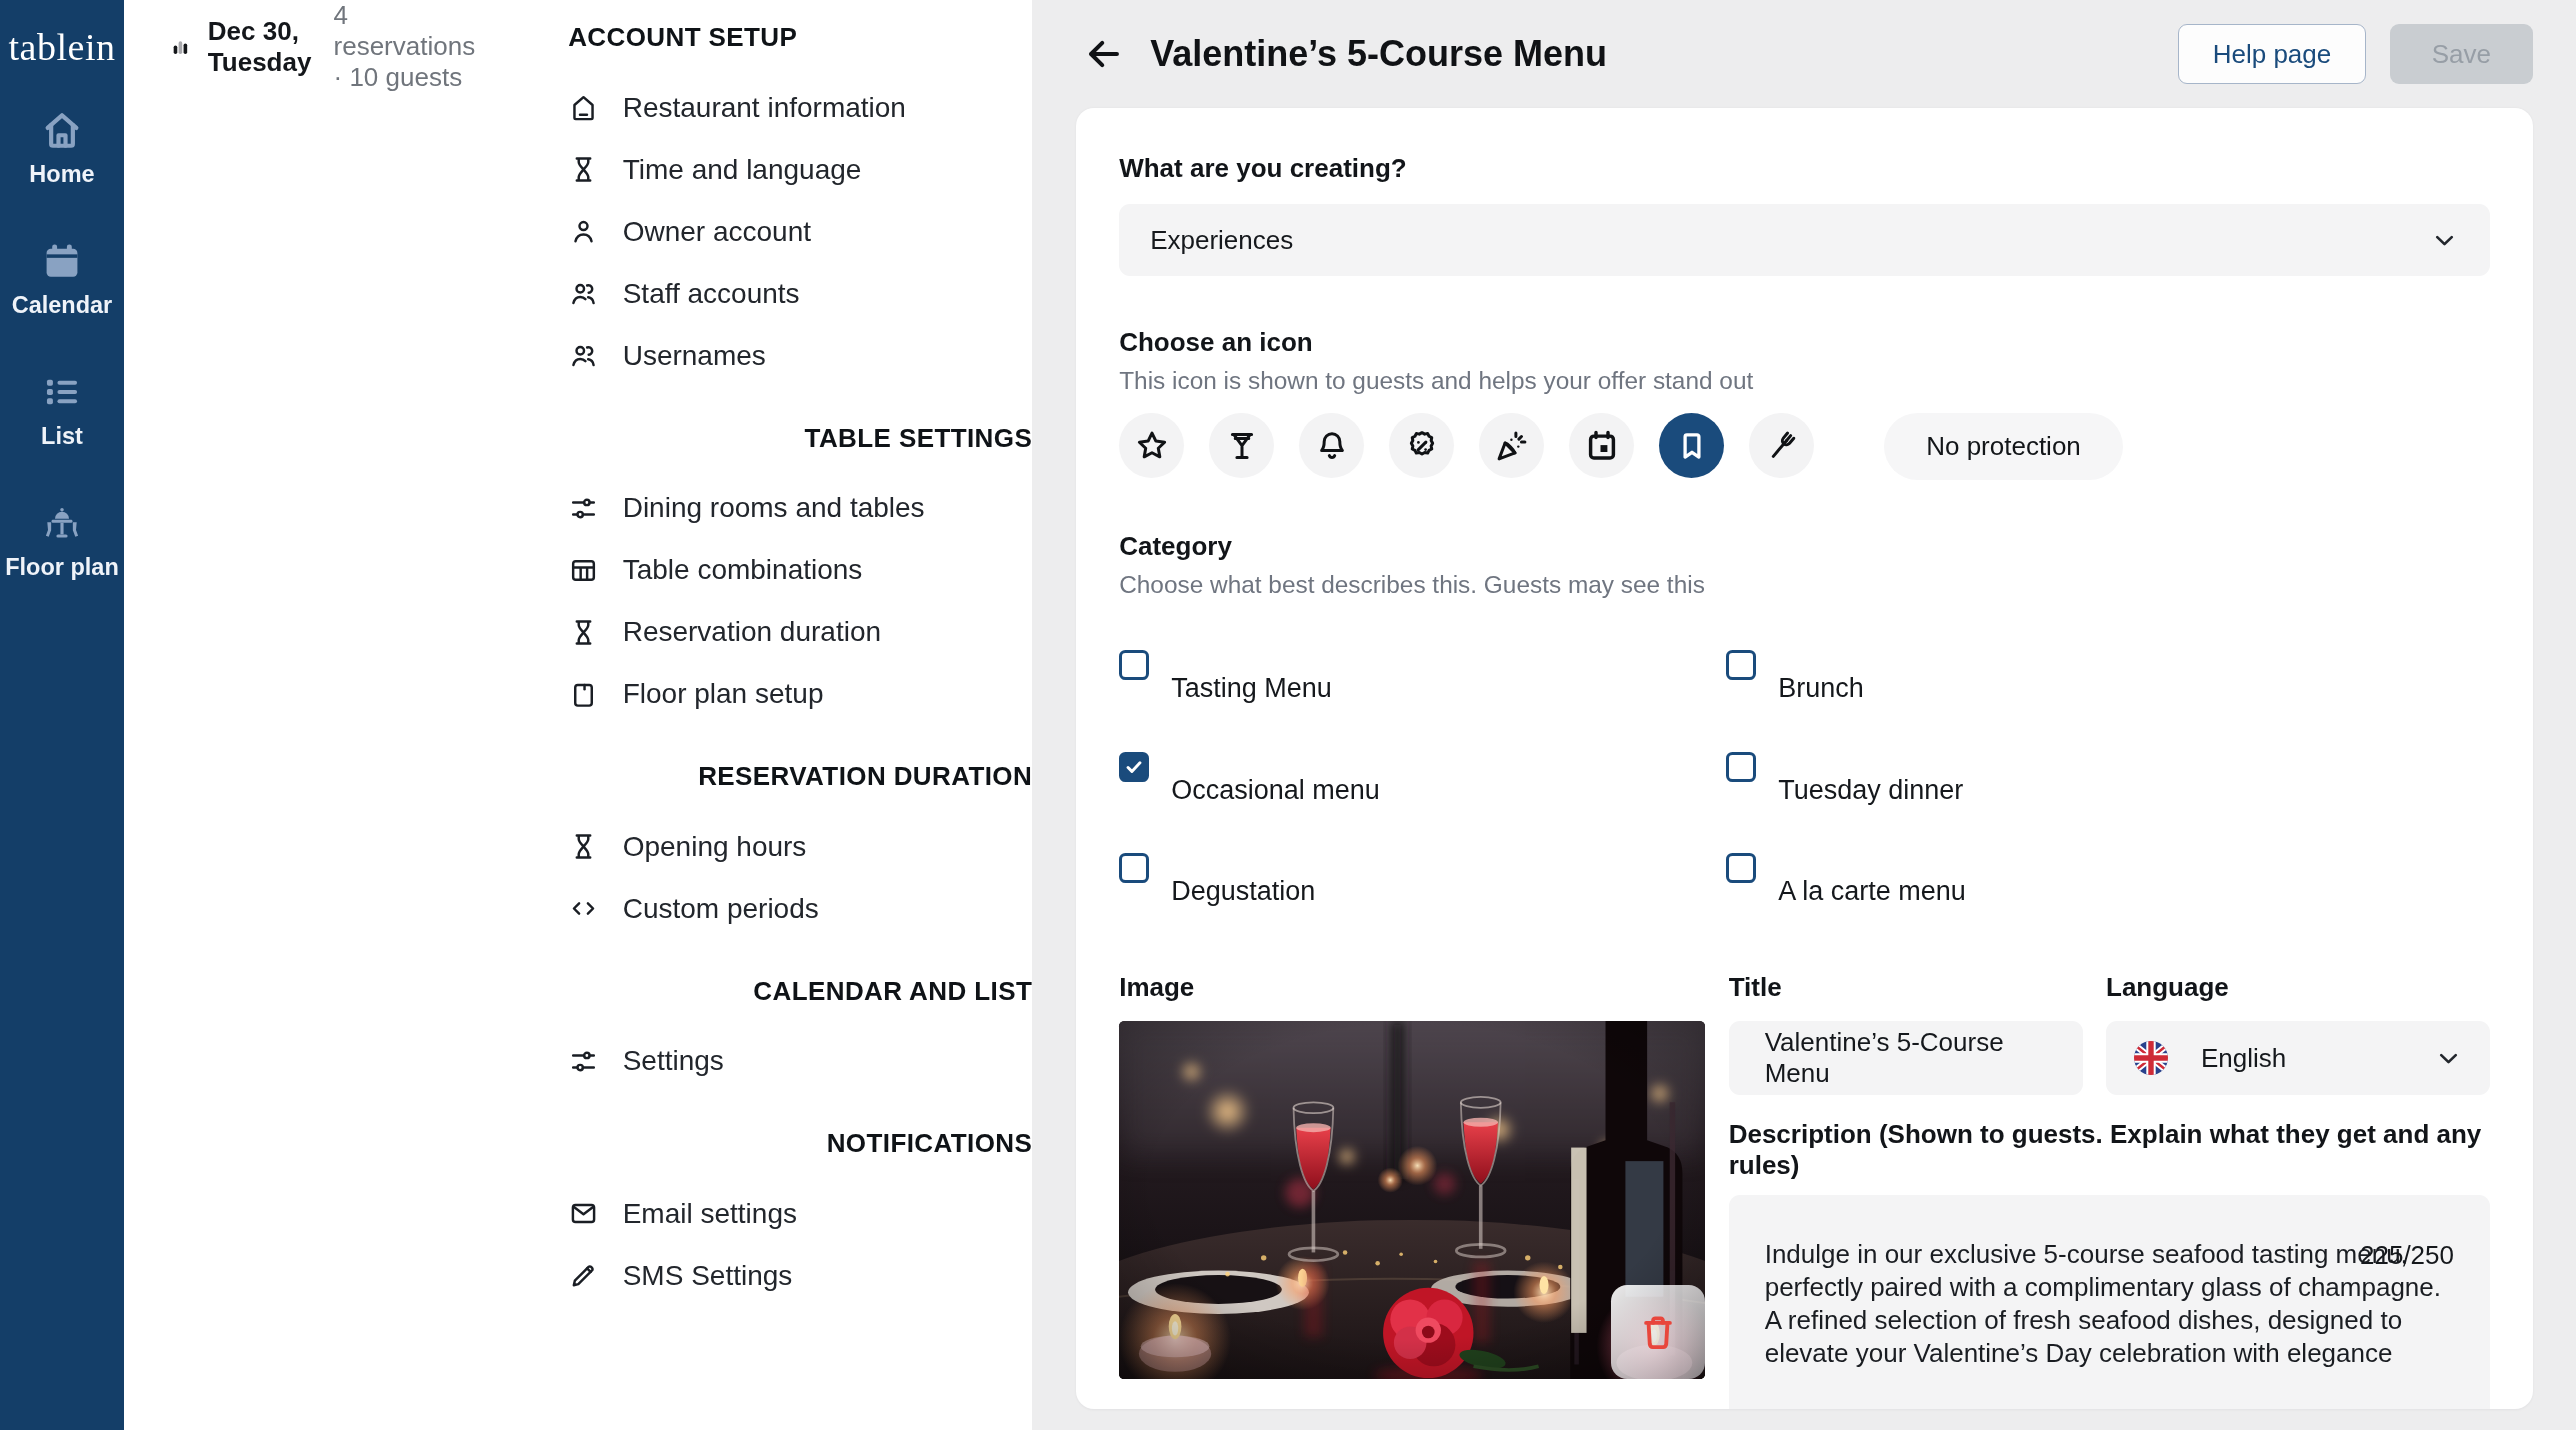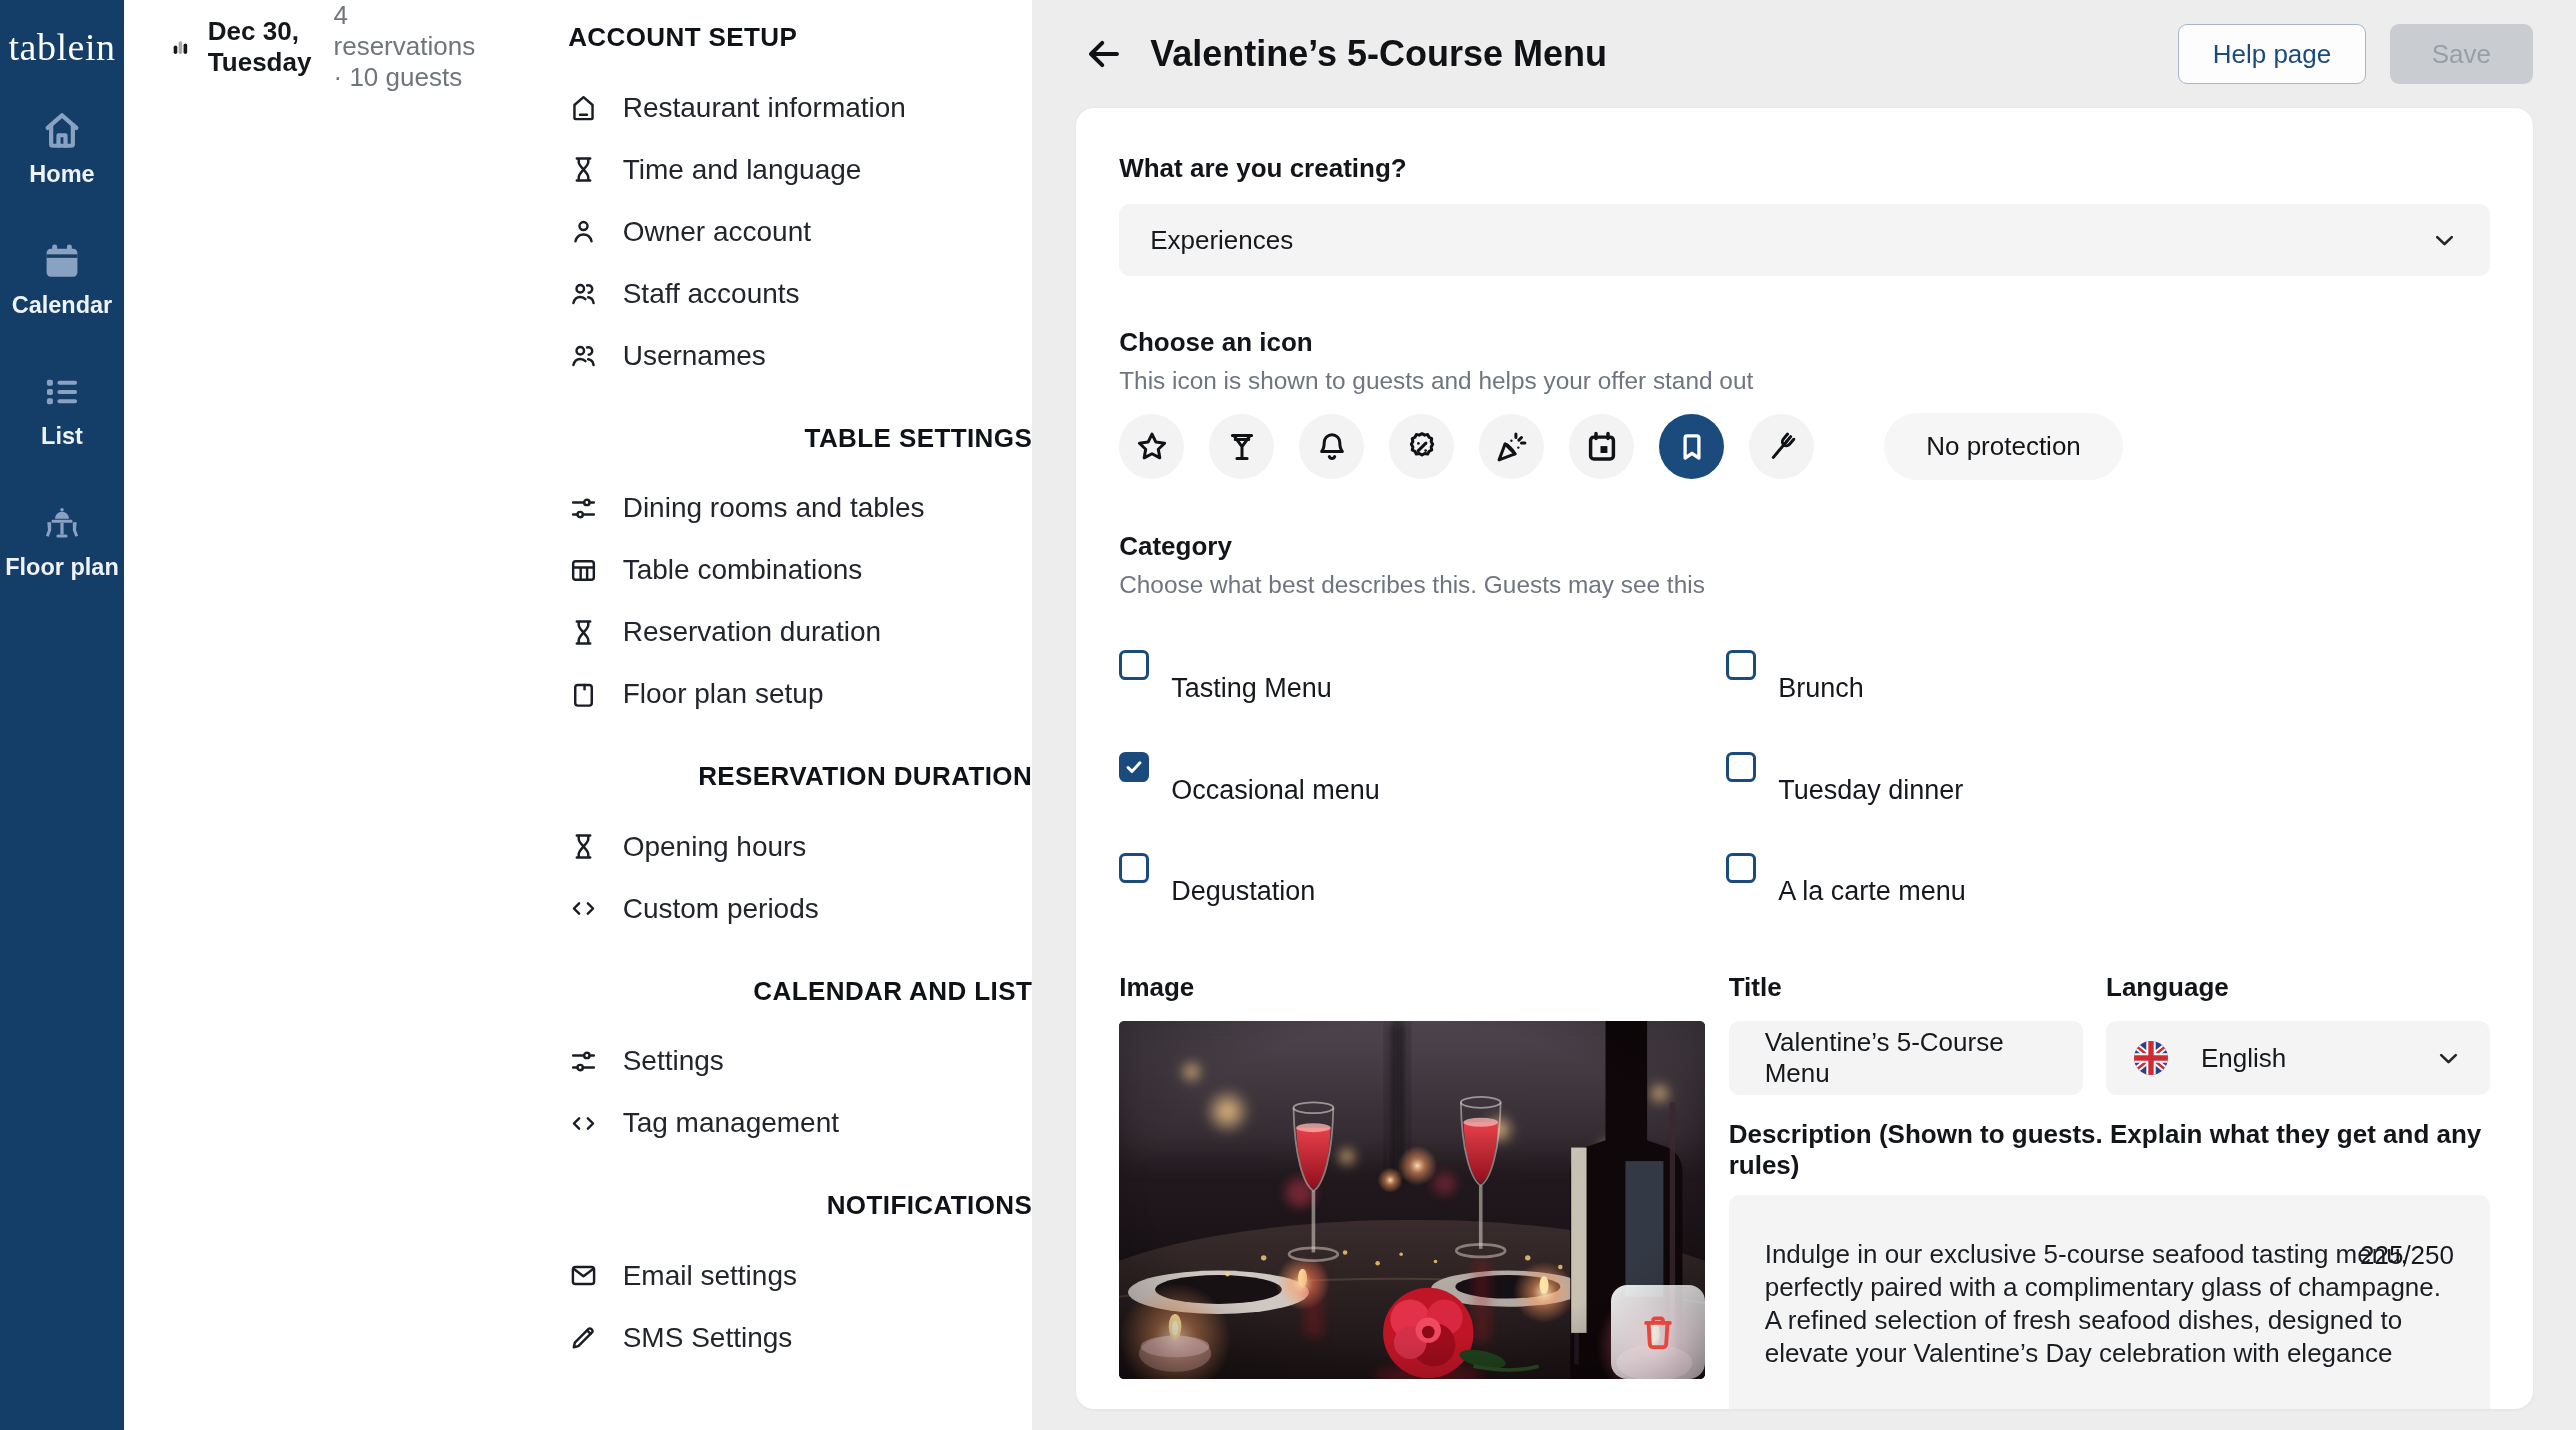--- a/index.html
+++ b/index.html
@@ -64,21 +64,21 @@
   .card{flex:1;margin:0 43px 22px 44px;background:#fff;border-radius:18px;padding:45px 43px;
     overflow:hidden;box-shadow:0 0.9px 2.7px rgba(16,24,40,.05);}
   .field-label{font-size:26px;font-weight:700;color:#121519;}
   .hint{font-size:24.4px;color:var(--hint);margin-top:9px;}
   .sect{margin-top:51px;}
 
   .select-box{margin-top:20px;height:72px;background:var(--input-bg);border-radius:11px;display:flex;
     align-items:center;justify-content:space-between;padding:0 31px;cursor:pointer;}
   .select-box .val{font-size:26px;color:#15181C;}
 
-  .icon-row{margin-top:18px;display:flex;align-items:center;gap:25px;}
+  .icon-row{margin-top:18px;display:flex;align-items:flex-start;gap:25px;}
   .icon-circle{width:65px;height:65px;border-radius:50%;background:var(--circle-bg);display:flex;
     align-items:center;justify-content:center;color:#101215;cursor:pointer;flex:0 0 65px;}
   .icon-circle svg{width:36px;height:36px;display:block;}
   .icon-circle.selected{background:var(--accent);color:#fff;}
   .pill{margin-left:45px;height:67px;padding:0 42px;border-radius:36px;background:#F6F6F7;display:flex;
     align-items:center;font-size:26px;color:#131619;cursor:pointer;}
 
   .cat-grid{margin-top:27px;display:grid;grid-template-columns:607px max-content;
     grid-template-rows:repeat(3,auto);grid-auto-flow:column;row-gap:23.5px;}
   .cat-item{display:flex;align-items:center;gap:22px;cursor:pointer;}
@@ -304,28 +304,20 @@
             <div class="sb-item">
               <span class="sb-icon">
                 <svg viewBox="0 0 24 24" fill="none" stroke="currentColor" stroke-width="1.9" stroke-linecap="round" stroke-linejoin="round">
                   <circle cx="14.6" cy="7.3" r="2.1"></circle>
                   <path d="M4 7.3h8.4M16.8 7.3H20"></path>
                   <circle cx="9.4" cy="16.7" r="2.1"></circle>
                   <path d="M4 16.7h3.2M11.6 16.7H20"></path>
                 </svg>
               </span>
               <span class="sb-label">Settings</span>
-            </div>
-            <div class="sb-item">
-              <span class="sb-icon">
-                <svg viewBox="0 0 24 24" fill="none" stroke="currentColor" stroke-width="1.9" stroke-linecap="round" stroke-linejoin="round">
-                  <path d="m8.6 8-4 4 4 4M15.4 8l4 4-4 4"></path>
-                </svg>
-              </span>
-              <span class="sb-label">Tag management</span>
             </div>
           </div>
           <div class="sb-section">
             <div class="sb-title">NOTIFICATIONS</div>
             <div class="sb-item">
               <span class="sb-icon">
                 <svg viewBox="0 0 24 24" fill="none" stroke="currentColor" stroke-width="1.9" stroke-linecap="round" stroke-linejoin="round">
                   <rect x="3.8" y="5.4" width="16.4" height="13.2" rx="2"></rect>
                   <path d="m4.6 7 7.4 5.6L19.4 7"></path>
                 </svg>

